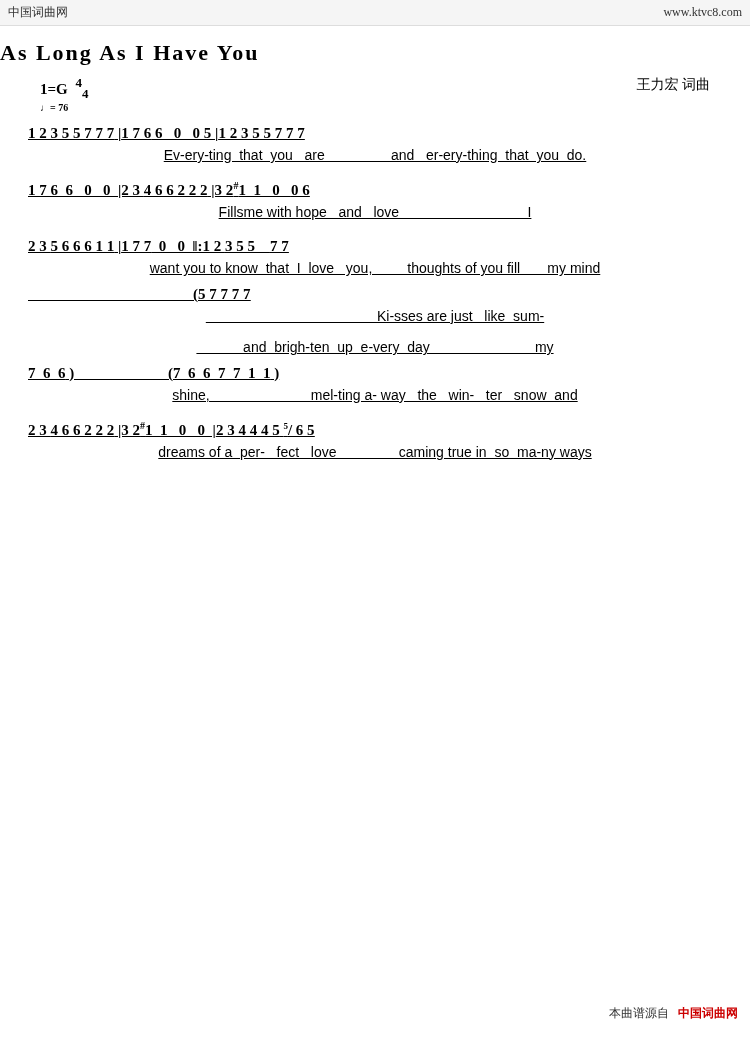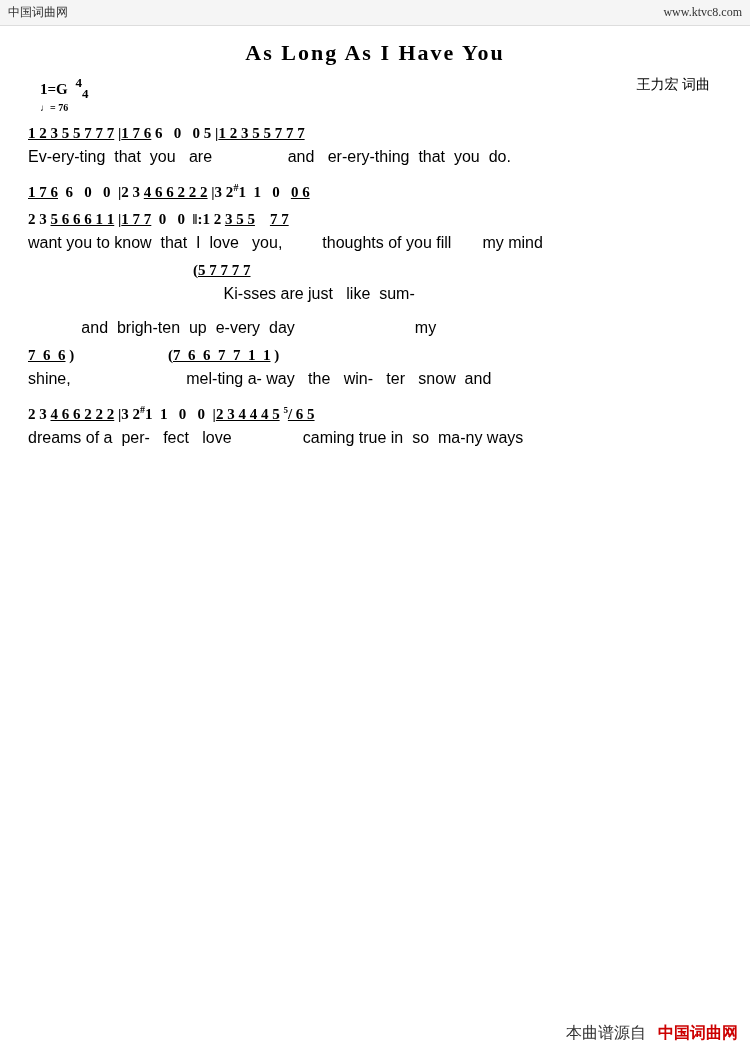--- a/index.html
+++ b/index.html
@@ -15,21 +15,21 @@
       display: flex;
       justify-content: space-between;
       align-items: center;
       padding: 4px 8px;
       font-size: 12px;
       color: #333;
       background: #f5f5f5;
       border-bottom: 1px solid #ddd;
     }
     .title-area {
-      text-align: center;
+      text-align: left;
       padding: 14px 0 6px 0;
       font-size: 22px;
       font-weight: bold;
       letter-spacing: 2px;
     }
     .meta-row {
       display: flex;
       justify-content: space-between;
       align-items: flex-start;
       padding: 4px 40px 0 40px;
@@ -51,34 +51,36 @@
     }
     .composer-info {
       font-size: 14px;
       text-align: right;
     }
 
     
     .score-area {
       padding: 8px 28px 60px 28px;
       font-size: 13px;
+      text-decoration: underline;
     }
     
     .music-line {
       font-family: "Times New Roman", Times, serif;
       font-size: 15px;
       font-weight: bold;
       margin-bottom: 1px;
       line-height: 1.6;
     }
     .lyric-line {
       font-family: Arial, sans-serif;
-      font-size: 16px;
+      font-size: 14px;
       margin-bottom: 12px;
       line-height: 1.4;
+      text-align: center;
     }
 
     .row { margin-bottom: 3px; }
   </style>
 </head>
 <body>
 
 <div class="top-bar">
   <span>中国词曲网</span>
   <span>www.ktvc8.com</span>
@@ -106,20 +108,23 @@
       <u>1 2  3 5  5 7  7 7</u> |<u>1 7 6</u>  6 &nbsp; 0 &nbsp; 0 5 |<u>1 2  3 5  5 7  7 7</u>
     </div>
     <div class="lyric-line">
       Ev-ery-ting&nbsp; that&nbsp; you&nbsp;&nbsp; are &nbsp;&nbsp;&nbsp;&nbsp;&nbsp;&nbsp;&nbsp;&nbsp;&nbsp;&nbsp;&nbsp;&nbsp;&nbsp;&nbsp;&nbsp; and&nbsp;&nbsp; er-ery-thing&nbsp; that&nbsp; you&nbsp; do.
     </div>
   </div>
 
   <div class="row">
     <div class="music-line">
       <u>1 7 6</u>&nbsp; 6 &nbsp; 0 &nbsp; 0 &nbsp;|2 3  <u>4 6  6 2  2 2</u> |3 2<sup style="font-size:10px;">#</sup>1&nbsp; 1 &nbsp; 0 &nbsp; <u>0 6</u>
+    </div>
+    <div class="lyric-line">
+      Fillsme with hope&nbsp;&nbsp; and&nbsp;&nbsp; love &nbsp;&nbsp;&nbsp;&nbsp;&nbsp;&nbsp;&nbsp;&nbsp;&nbsp;&nbsp;&nbsp;&nbsp;&nbsp;&nbsp;&nbsp;&nbsp;&nbsp;&nbsp;&nbsp;&nbsp;&nbsp;&nbsp;&nbsp;&nbsp;&nbsp;&nbsp;&nbsp;&nbsp;&nbsp;&nbsp;&nbsp; I
     </div>
   </div>
 
   <div class="row">
     <div class="music-line">
       2 3  <u>5 6  6 6  1 1</u> |<u>1 7 7</u>&nbsp; 0 &nbsp; 0 &nbsp;‖:1 2  <u>3 5  5</u> &nbsp;&nbsp; <u>7 7</u>
     </div>
     <div class="lyric-line" style="margin-bottom:2px;">
       want you to know&nbsp; that&nbsp; I&nbsp; love&nbsp;&nbsp; you, &nbsp;&nbsp;&nbsp;&nbsp;&nbsp;&nbsp;&nbsp; thoughts of you fill &nbsp;&nbsp;&nbsp;&nbsp;&nbsp; my mind
     </div>
@@ -161,17 +166,17 @@
     <div class="lyric-line" style="margin-bottom:2px;">
       dreams of a&nbsp; per-&nbsp;&nbsp; fect&nbsp;&nbsp; love &nbsp;&nbsp;&nbsp;&nbsp;&nbsp;&nbsp;&nbsp;&nbsp;&nbsp;&nbsp;&nbsp;&nbsp;&nbsp;&nbsp; caming true in&nbsp; so&nbsp; ma-ny ways
     </div>
   </div>
 
   <div class="row">
   </div>
 
 </div>
 
-<div style="position:absolute; bottom:0; right:12px; font-size:16px; color:#333;">
+<div style="position:absolute; bottom:22px; right:12px; font-size:12px; color:#333;">
   <span>本曲谱源自</span>
   &nbsp;
   <span style="color:#c00; font-weight:bold;">中国词曲网</span>
 </div>
 
 </body></html>

